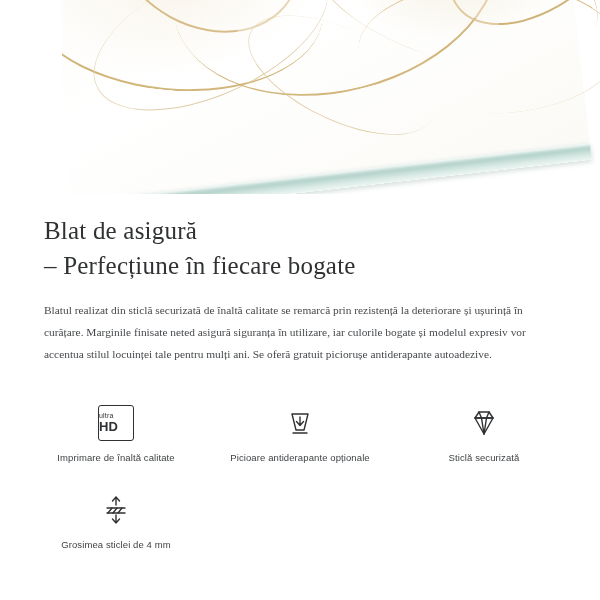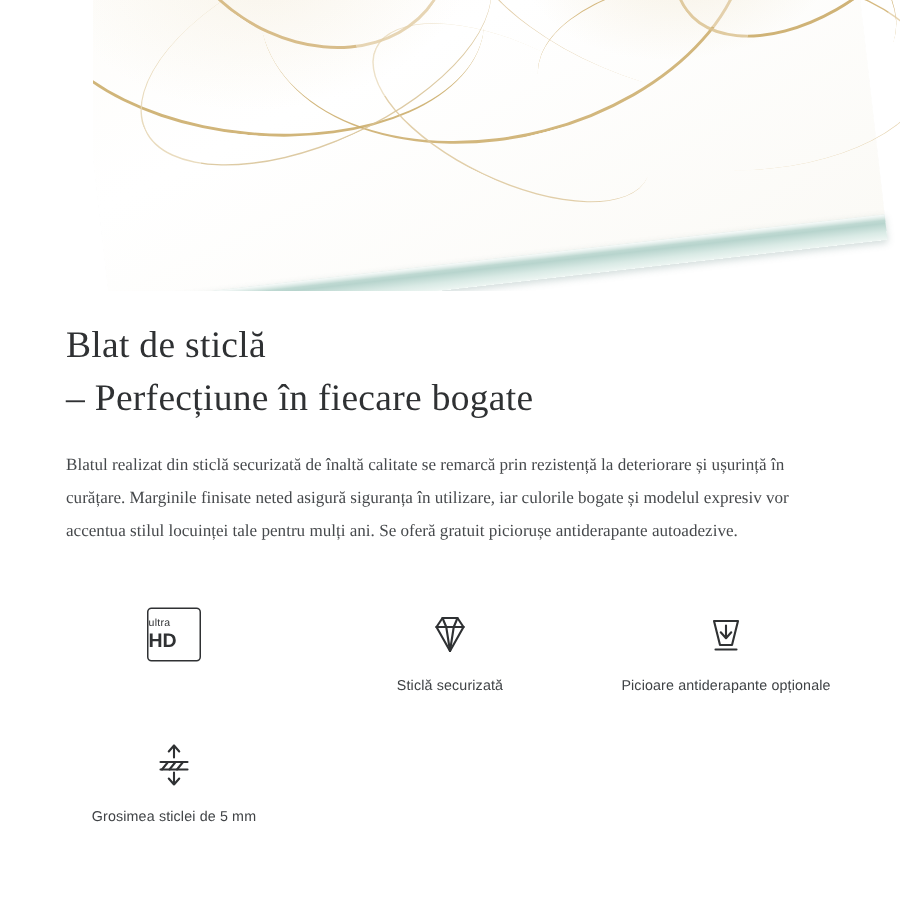--- a/index.html
+++ b/index.html
@@ -241,70 +241,71 @@
       </div>
       <div class="slab-edge"></div>
       <div class="slab-edge-hi"></div>
     </div>
     <div class="hero-mask-left"></div>
     <div class="hero-mask-bottom"></div>
   </div>
 
   <div class="content">
     <h1 class="title">
-      <span>Blat de sticlă</span>
+      <span>Blat de asigură</span>
       <span class="line2">– Perfecțiune în fiecare bogate</span>
     </h1>
     <p class="description">Blatul realizat din sticlă securizată de înaltă calitate se remarcă prin rezistență la deteriorare și ușurință în curățare. Marginile finisate neted asigură siguranța în utilizare, iar culorile bogate și modelul expresiv vor accentua stilul locuinței tale pentru mulți ani. Se oferă gratuit piciorușe antiderapante autoadezive.</p>
   </div>
 
   <div class="features">
 
 
     <div class="feature">
       <div class="icon">
         <div class="ultrahd-box">
           <span class="u-ultra">ultra</span>
           <span class="u-hd">HD</span>
         </div>
       </div>
-    </div>
-
+      <div class="label">Imprimare de înaltă calitate</div>
+    </div>
+
+
+    <div class="feature">
+      <div class="icon">
+        <svg width="40" height="38" viewBox="0 0 40 38" aria-hidden="true">
+          <path class="stroke" d="M12 10 L28 10 L24 26 L16 26 Z"></path>
+          <path class="stroke" d="M20 13 L20 21 M16.5 17.5 L20 21.5 L23.5 17.5"></path>
+          <path class="stroke" d="M13 29 L27 29"></path>
+        </svg>
+      </div>
+      <div class="label">Picioare antiderapante opționale</div>
+    </div>
 
     <div class="feature">
       <div class="icon">
         <svg width="40" height="38" viewBox="0 0 40 38" aria-hidden="true">
           <path class="stroke" d="M11 14 L20 30 L29 14 Z"></path>
           <path class="stroke" d="M11 14 L15 8 L25 8 L29 14"></path>
           <path class="stroke" d="M15 8 L17.5 14 L20 30"></path>
           <path class="stroke" d="M25 8 L22.5 14 L20 30"></path>
           <path class="stroke" d="M11 14 L29 14"></path>
         </svg>
       </div>
       <div class="label">Sticlă securizată</div>
     </div>
 
     <div class="feature">
       <div class="icon">
         <svg width="40" height="38" viewBox="0 0 40 38" aria-hidden="true">
-          <path class="stroke" d="M12 10 L28 10 L24 26 L16 26 Z"></path>
-          <path class="stroke" d="M20 13 L20 21 M16.5 17.5 L20 21.5 L23.5 17.5"></path>
-          <path class="stroke" d="M13 29 L27 29"></path>
-        </svg>
-      </div>
-      <div class="label">Picioare antiderapante opționale</div>
-    </div>
-
-    <div class="feature">
-      <div class="icon">
-        <svg width="40" height="38" viewBox="0 0 40 38" aria-hidden="true">
           <path class="stroke" d="M20 6 L20 14 M16.5 10 L20 6 L23.5 10"></path>
           <path class="stroke" d="M11 17 L29 17"></path>
           <path class="stroke" d="M11 22 L29 22"></path>
           <path class="stroke" d="M12 22 L16 17 M17 22 L21 17 M22 22 L26 17"></path>
           <path class="stroke" d="M20 32 L20 24 M16.5 28 L20 32 L23.5 28"></path>
         </svg>
       </div>
-      <div class="label">Grosimea sticlei de 5 mm</div>
+      <div class="label">Grosimea sticlei de 4 mm</div>
     </div>
 
   </div>
 </div>
 
 </body></html>

